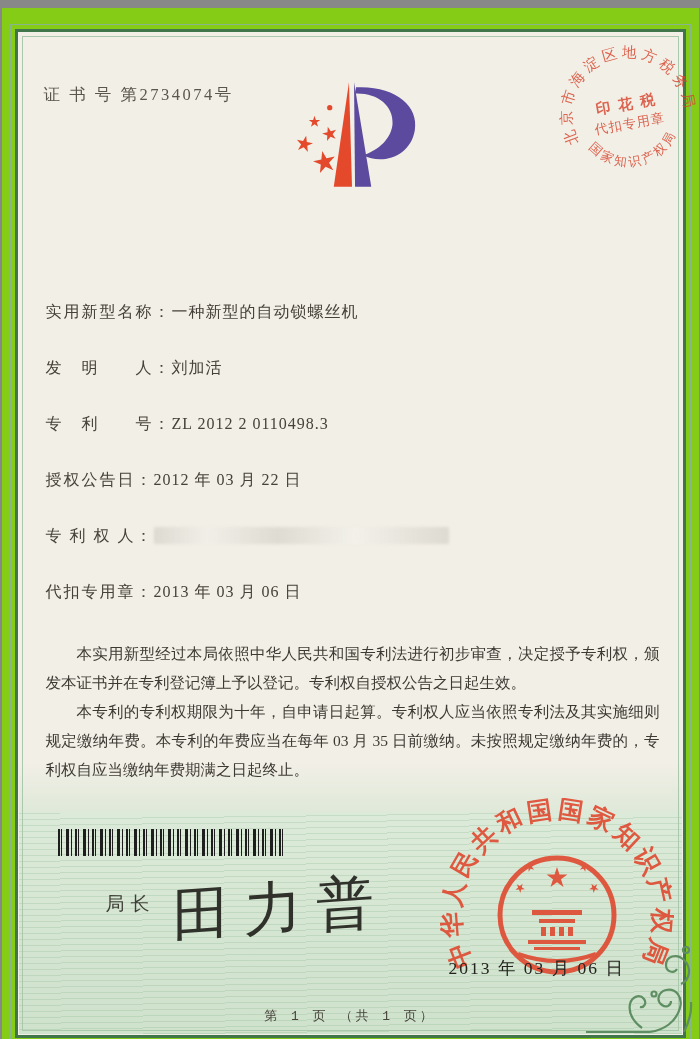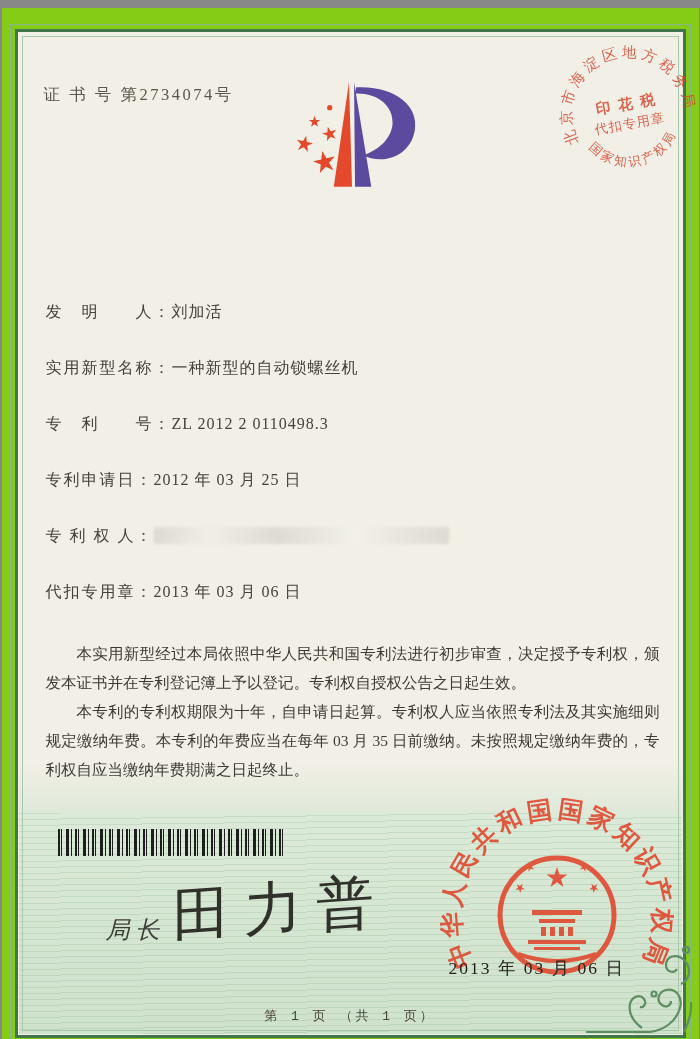--- a/index.html
+++ b/index.html
@@ -38,21 +38,21 @@
   .legal { position:absolute; left:44px; top:631px; width:614px; font-size:15.5px;
     line-height:29px; color:#3d3a34; text-align:justify; }
   .legal p { text-indent:2em; }
   
   .barcode { position:absolute; left:56px; top:821px; width:226px; height:27px;
     background:repeating-linear-gradient(90deg,
       #1e1e1e 0px,#1e1e1e 2px, rgba(0,0,0,0) 2px, rgba(0,0,0,0) 3px,
       #1e1e1e 3px,#1e1e1e 4px, rgba(0,0,0,0) 4px, rgba(0,0,0,0) 8px,
       #1e1e1e 8px,#1e1e1e 11px, rgba(0,0,0,0) 11px, rgba(0,0,0,0) 13px,
       #1e1e1e 13px,#1e1e1e 14px, rgba(0,0,0,0) 14px, rgba(0,0,0,0) 17px); }
-  .director-label { position:absolute; left:104px; top:906px; font-size:24px; letter-spacing:6px; color:#3e3e37;font-style:italic; }
+  .director-label { position:absolute; left:104px; top:883px; font-size:19px; letter-spacing:6px; color:#3e3e37; }
   .signature { position:absolute; left:170px; top:862px; font-size:58px; color:#2f312a;
     letter-spacing:14px; transform:rotate(-4deg) skewX(-4deg); white-space:nowrap; }
   .seal { position:absolute; left:438px; top:790px; width:234px; height:234px; opacity:0.88; }
   .seal-date { position:absolute; left:447px; top:948px; font-size:17.5px; letter-spacing:2px; color:#23231f; z-index:5; }
   .flourish { position:absolute; left:582px; top:928px; width:112px; height:104px; }
   .footer { position:absolute; left:0; top:999px; width:100%; text-align:center;
     font-size:13px; letter-spacing:3px; color:#49453d;font-family:Liberation Mono, monospace; }
 </style>
 </head>
 <body>
@@ -98,30 +98,30 @@
         <textPath href="#taxbot">国家知识产权局</textPath>
       </text>
       <text x="71" y="66" text-anchor="middle" font-size="14.5" font-weight="bold" letter-spacing="2">印 花 税</text>
       <text x="71" y="85" text-anchor="middle" font-size="13" letter-spacing="1">代扣专用章</text>
     </g>
   </svg>
 
 
   <div class="fields">
     <div class="field">
-      <span class="flabel">发　明　　人：</span><span>刘加活</span>
+      <span class="flabel">实用新型名称：</span><span>一种新型的自动锁螺丝机</span>
     </div>
     <div class="field">
-      <span class="flabel">实用新型名称：</span><span>一种新型的自动锁螺丝机</span>
+      <span class="flabel">发　明　　人：</span><span>刘加活</span>
     </div>
     <div class="field">
       <span class="flabel">专　利　　号：</span><span>ZL 2012 2 0110498.3</span>
     </div>
     <div class="field">
-      <span class="flabel">专利申请日：</span><span>2012 年 03 月 25 日</span>
+      <span class="flabel">授权公告日：</span><span>2012 年 03 月 22 日</span>
     </div>
     <div class="field">
       <span class="flabel">专 利 权 人：</span><span class="redacted"></span>
     </div>
     <div class="field">
       <span class="flabel">代扣专用章：</span><span>2013 年 03 月 06 日</span>
     </div>
   </div>
 
   <div class="legal">

